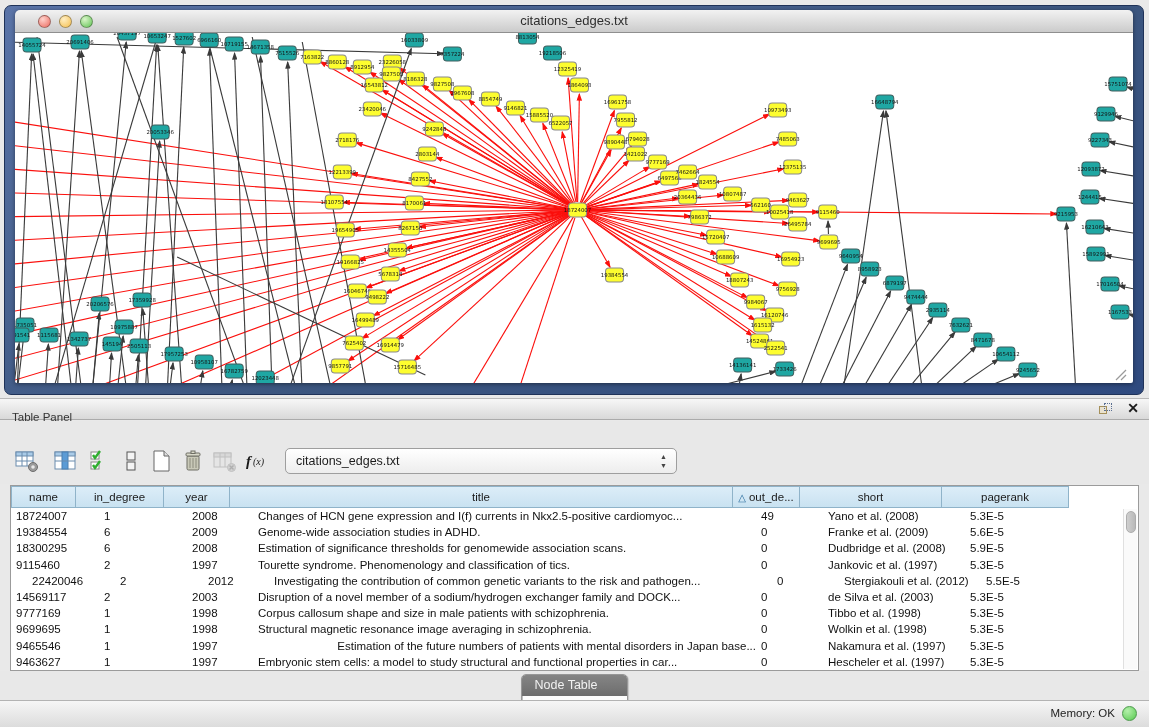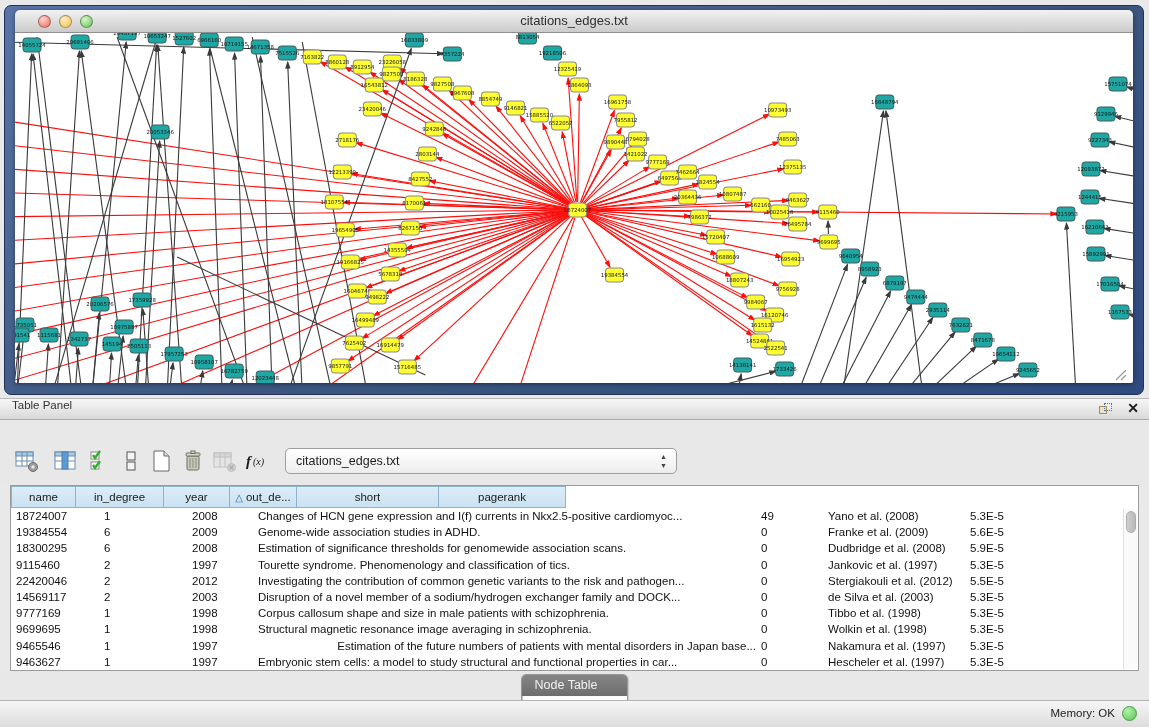--- a/index.html
+++ b/index.html
@@ -20,21 +20,21 @@
   .tl { position:absolute; top:5px; width:13px; height:13px; border-radius:50%;
     border:1px solid rgba(0,0,0,.35); }
   #tl-close { left:23px; } #tl-min { left:44px; } #tl-zoom { left:65px; }
   #canvas { flex:1 1 auto; background:#fff; position:relative; }
   #graph-svg { position:absolute; inset:0; width:100%; height:100%; }
 
   
   #panel-header { position:absolute; left:0; top:398px; width:1149px; height:22px;
     background:linear-gradient(#f7f7f7,#d9d9d9);
     border-top:1px solid #b9b9b9; border-bottom:1px solid #ababab; }
-  #panel-title { position:absolute; left:12px; top:0; font-size:11.5px; color:#333; }
+  #panel-title { position:absolute; left:12px; top:12px; font-size:11.5px; color:#333; }
   #float-ico { position:absolute; right:36px; top:4px; width:14px; height:13px; cursor:pointer; }
   #float-ico .sq1 { position:absolute; left:0; top:3px; width:8px; height:8px; border:1.5px solid #a5905a; background:#e9e2cf; }
   #float-ico .sq2 { position:absolute; left:5px; top:0; width:8px; height:8px; border:1.5px dotted #5a6f91; }
   #close-ico { position:absolute; right:10px; top:1px; font-size:14px; font-weight:bold; color:#1a1a1a; cursor:pointer; }
 
   #toolbar { position:absolute; left:0; top:421px; width:1149px; height:63px; background:#e8e8e8; }
   .tb-ico { position:absolute; top:25px; width:30px; height:30px; display:flex;
     align-items:center; justify-content:center; }
   .tb-ico svg { width:24px; height:24px; }
   #combo { position:absolute; left:285px; top:27px; width:392px; height:26px;
@@ -803,20 +803,21 @@
     <span>citations_edges.txt</span>
     <span class="arrows">▲<br>▼</span>
   </div>
 </div>
 
 <div id="table-wrap">
   <div id="thead">
       <div class="th" style="width: 65px;">name</div>
       <div class="th" style="width: 88px;">in_degree</div>
       <div class="th" style="width: 66px;">year</div>
+      <div class="th" style="width: 503px;">title</div>
       <div class="th" style="width: 67px;"><span class="sort">△</span>out_de...</div>
       <div class="th" style="width: 142px;">short</div>
       <div class="th" style="width: 127px;">pagerank</div>
     </div>
   <div id="tbody">
       <div class="tr">
         <div class="td" style="width: 88px;">18724007</div>
         <div class="td" style="width: 88px;">1</div>
         <div class="td" style="width: 66px;">2008</div>
         <div class="td" style="width: 503px;">Changes of HCN gene expression and I(f) currents in Nkx2.5-positive cardiomyoc...</div>
@@ -845,21 +846,21 @@
       <div class="tr">
         <div class="td" style="width: 88px;">9115460</div>
         <div class="td" style="width: 88px;">2</div>
         <div class="td" style="width: 66px;">1997</div>
         <div class="td" style="width: 503px;">Tourette syndrome. Phenomenology and classification of tics.</div>
         <div class="td" style="width: 67px;">0</div>
         <div class="td" style="width: 142px;">Jankovic et al. (1997)</div>
         <div class="td" style="width: 127px;">5.3E-5</div>
       </div>
       <div class="tr">
-        <div class="td" style="width: 88px;">22420046</div>
+        <div class="td" style="width: 88px; margin-left: 16px;">22420046</div>
         <div class="td" style="width: 88px;">2</div>
         <div class="td" style="width: 66px;">2012</div>
         <div class="td" style="width: 503px;">Investigating the contribution of common genetic variants to the risk and pathogen...</div>
         <div class="td" style="width: 67px;">0</div>
         <div class="td" style="width: 142px;">Stergiakouli et al. (2012)</div>
         <div class="td" style="width: 127px;">5.5E-5</div>
       </div>
       <div class="tr">
         <div class="td" style="width: 88px;">14569117</div>
         <div class="td" style="width: 88px;">2</div>

